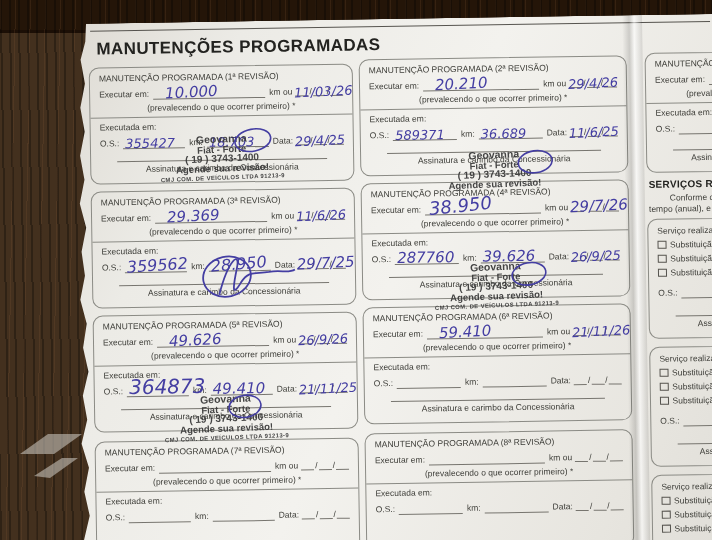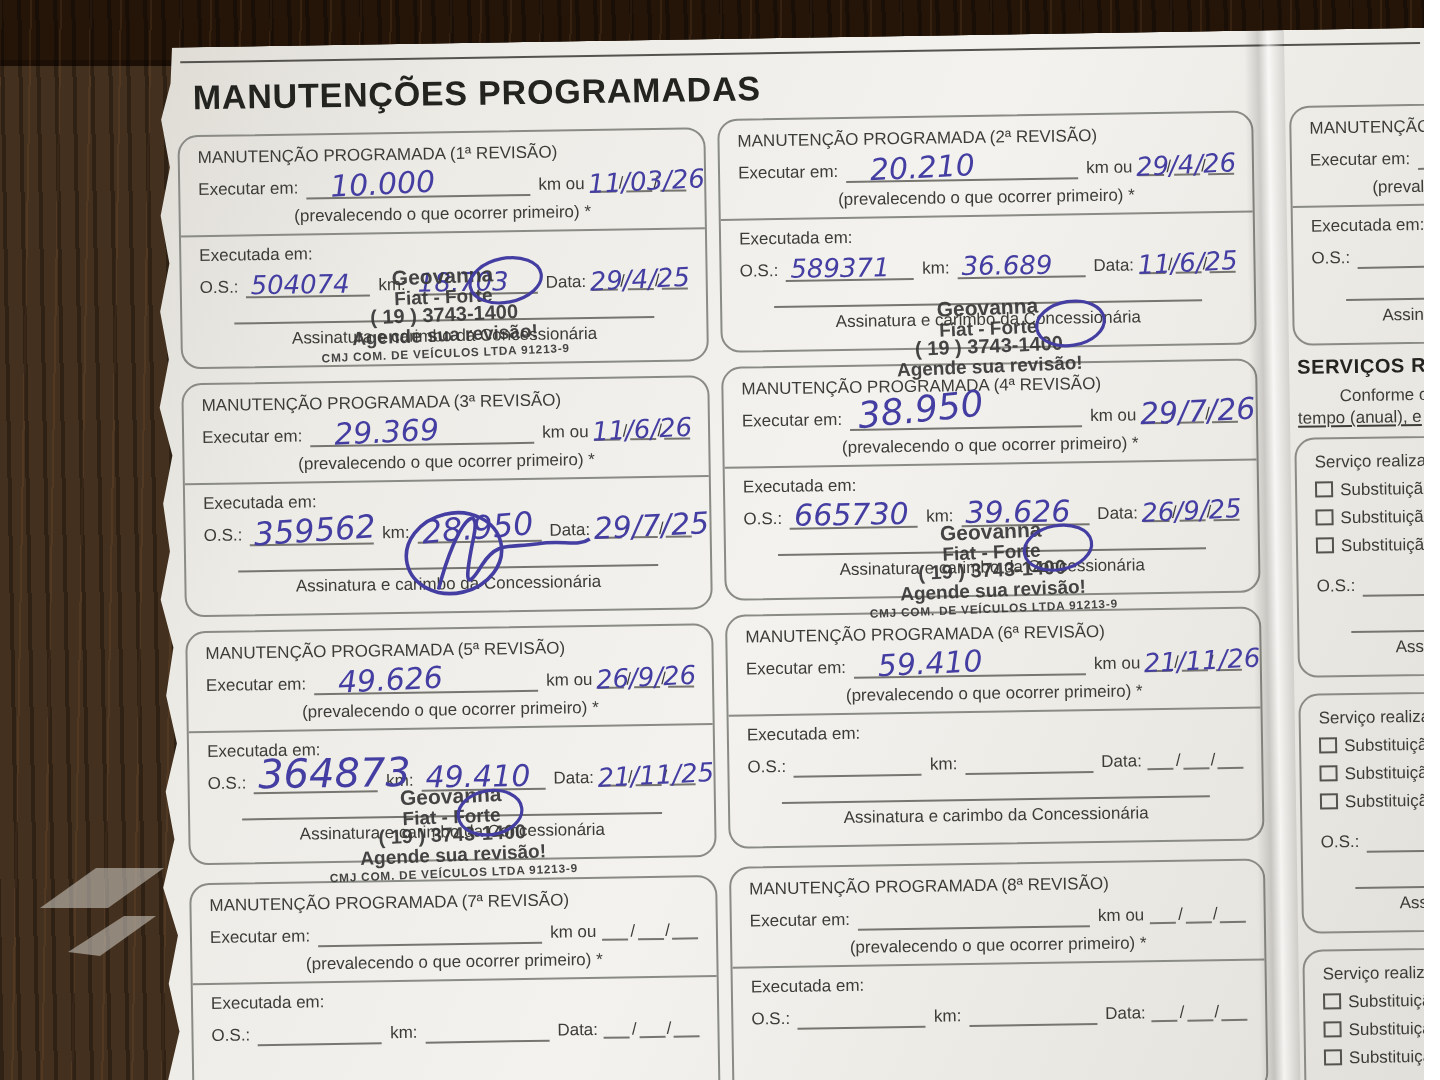--- a/index.html
+++ b/index.html
@@ -86,21 +86,21 @@
             <span class="slot"></span>
             <span class="hw hwdate">11/03/26</span>
           </span>
       </div>
       <div class="prevline">(prevalecendo o que ocorrer primeiro) *</div>
       <div class="divider"></div>
       <div class="executada">Executada em:</div>
       <div class="row">
         <span class="lbl">O.S.:</span>
         <span class="fill">
-            <span class="hw hwos">504074</span>
+            <span class="hw hwos">355427</span>
           </span>
         <span class="lbl">km:</span>
         <span class="fill">
             <span class="hw hwos">18.703</span>
           </span>
         <span class="lbl">Data:</span>
         <span class="dateslots">
             <span class="slot"></span>
             <span class="slash"></span>
             <span class="slot"></span>
@@ -238,21 +238,21 @@
             <span class="slot"></span>
             <span class="hw hwdate" style="font-size:15px;">29/7/26</span>
           </span>
       </div>
       <div class="prevline">(prevalecendo o que ocorrer primeiro) *</div>
       <div class="divider"></div>
       <div class="executada">Executada em:</div>
       <div class="row">
         <span class="lbl">O.S.:</span>
         <span class="fill">
-            <span class="hw hwos" style="font-size:15px;">665730</span>
+            <span class="hw hwos" style="font-size:15px;">287760</span>
           </span>
         <span class="lbl">km:</span>
         <span class="fill">
             <span class="hw hwos" style="font-size:15px;">39.626</span>
           </span>
         <span class="lbl">Data:</span>
         <span class="dateslots">
             <span class="slot"></span>
             <span class="slash"></span>
             <span class="slot"></span>
@@ -446,21 +446,21 @@
       <div class="row">
         <span class="lbl">O.S.:</span>
         <span class="fill"></span>
       </div>
       <div class="sigline"></div>
       <div class="siglabel" style="text-align:left;padding-left:44px;">Assinatu</div>
     </div>
 
     <div class="rp-title" style="top:164px;">SERVIÇOS RE</div>
     <div class="rp-text" style="top:178px;left:597px;">Conforme o P</div>
-    <div class="rp-text" style="top:189px;text-decoration:underline;">tempo (anual), e</div>
+    <div class="rp-text" style="top:189px;">tempo (anual), e</div>
 
     <div class="svc-box" style="top:204px;">
       <div class="svc-title">Serviço realizado</div>
       <div class="svc-item">
           <span class="cb"></span>
           <span>Substituição d</span>
         </div>
       <div class="svc-item">
           <span class="cb"></span>
           <span>Substituição d</span>

